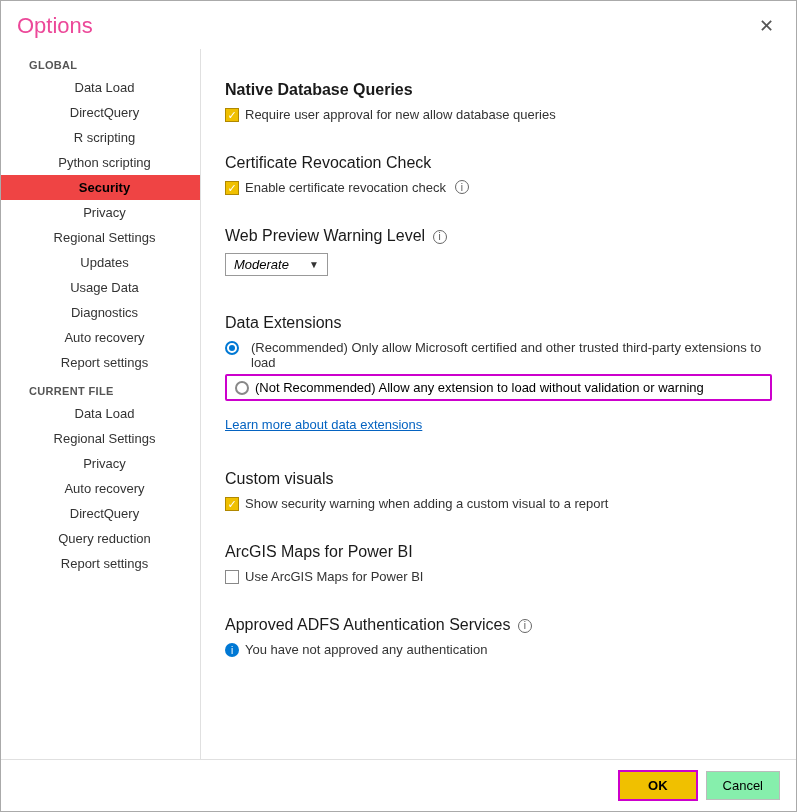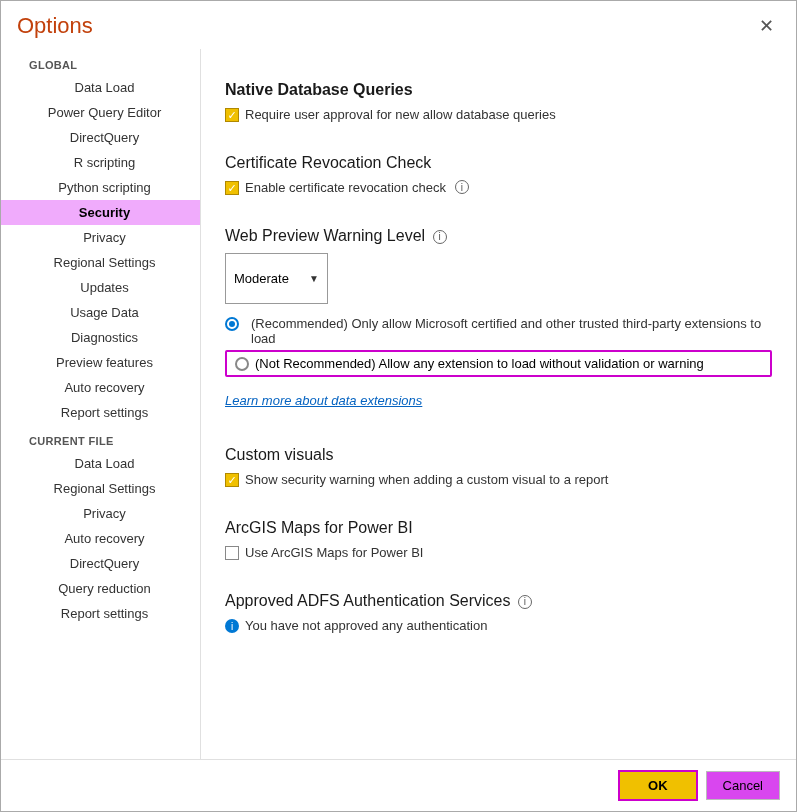--- a/index.html
+++ b/index.html
@@ -24,21 +24,21 @@
     }
     .dialog-title-bar {
       display: flex;
       align-items: center;
       justify-content: space-between;
       padding: 12px 16px 0 16px;
     }
     .dialog-title {
       font-size: 22px;
       font-weight: 300;
-      color: #c2410c;
+      color: #ec4899;
     }
     .close-btn {
       background: none;
       border: none;
       font-size: 18px;
       cursor: pointer;
       color: #555;
       padding: 2px 6px;
       line-height: 1;
     }
@@ -64,21 +64,21 @@
     }
     .sidebar-item {
       padding: 5px 12px 5px 20px;
       cursor: pointer;
       color: #333;
       font-size: 13px;
       white-space: nowrap;
       text-align: center;
     }
     .sidebar-item.active {
-      background: #f0abfc;
+      background: #ef4444;
       font-weight: 600;
       color: #000;
     }
     .main-content {
       flex: 1;
       overflow-y: auto;
       padding: 16px 24px 16px 24px;
       position: relative;
     }
     .main-content::-webkit-scrollbar { width: 14px; }
@@ -132,26 +132,27 @@
       font-size: 10px;
       color: #555;
       cursor: pointer;
       vertical-align: middle;
       margin-left: 3px;
     }
     .dropdown {
       display: inline-flex;
       align-items: center;
       border: 1px solid #999;
-      padding: 17px 8px;
+      padding: 3px 8px;
       background: #fff;
       cursor: pointer;
       font-size: 13px;
       gap: 20px;
-      margin-bottom: 12px;
+      margin-bottom: 6px;
+      font-style: italic;
     }
     .dropdown-arrow { font-size: 10px; color: #333; }
     .radio-row {
       display: flex;
       align-items: flex-start;
       gap: 12px;
       margin-bottom: 4px;
       font-size: 13px;
       color: #333;
     }
@@ -192,21 +193,20 @@
       gap: 6px;
       margin-bottom: 16px;
     }
     .link {
       color: #0563c1;
       text-decoration: underline;
       cursor: pointer;
       font-size: 13px;
       display: inline-block;
       margin-bottom: 6px;
-      font-style: italic;
     }
     .info-blue {
       display: inline-flex;
       align-items: center;
       justify-content: center;
       width: 14px;
       height: 14px;
       min-width: 14px;
       border-radius: 50%;
       background: #0078d4;
@@ -225,52 +225,50 @@
     .btn-ok {
       background: #f0c000;
       border: 2px solid #cc00cc;
       padding: 6px 28px;
       font-size: 13px;
       cursor: pointer;
       font-weight: 600;
       text-align: right;
     }
     .btn-cancel {
-      background: #d946ef;
+      background: #86efac;
       border: 1px solid #bbb;
       padding: 6px 16px;
       font-size: 13px;
       cursor: pointer;
     }
   </style>
 </head>
 <body>
 
 <div class="dialog">
   <div class="dialog-title-bar">
     <span class="dialog-title">Options</span>
     <button class="close-btn">✕</button>
   </div>
 
   <div class="dialog-body">
 
     <div class="sidebar">
       <div class="sidebar-section-label">GLOBAL</div>
       <div class="sidebar-item">Data Load</div>
-      <div class="sidebar-item">Power Query Editor</div>
       <div class="sidebar-item">DirectQuery</div>
       <div class="sidebar-item">R scripting</div>
       <div class="sidebar-item">Python scripting</div>
       <div class="sidebar-item active">Security</div>
       <div class="sidebar-item">Privacy</div>
       <div class="sidebar-item">Regional Settings</div>
       <div class="sidebar-item">Updates</div>
       <div class="sidebar-item">Usage Data</div>
       <div class="sidebar-item">Diagnostics</div>
-      <div class="sidebar-item">Preview features</div>
       <div class="sidebar-item">Auto recovery</div>
       <div class="sidebar-item">Report settings</div>
 
       <div class="sidebar-section-label">CURRENT FILE</div>
       <div class="sidebar-item">Data Load</div>
       <div class="sidebar-item">Regional Settings</div>
       <div class="sidebar-item">Privacy</div>
       <div class="sidebar-item">Auto recovery</div>
       <div class="sidebar-item">DirectQuery</div>
       <div class="sidebar-item">Query reduction</div>
@@ -297,20 +295,21 @@
       
       <div class="section-title">Web Preview Warning Level
         <span class="info-icon">i</span>
       </div>
       <div class="dropdown">
         <span>Moderate</span>
         <span class="dropdown-arrow">▼</span>
       </div>
 
       
+      <div class="section-title">Data Extensions</div>
       <div class="radio-row">
         <div class="radio-checked"></div>
         <span>(Recommended) Only allow Microsoft certified and other trusted third-party extensions to load</span>
       </div>
       <div class="not-recommended-box">
         <div class="radio-unchecked"></div>
         <span>(Not Recommended) Allow any extension to load without validation or warning</span>
       </div>
       <div class="link">Learn more about data extensions</div>
 

